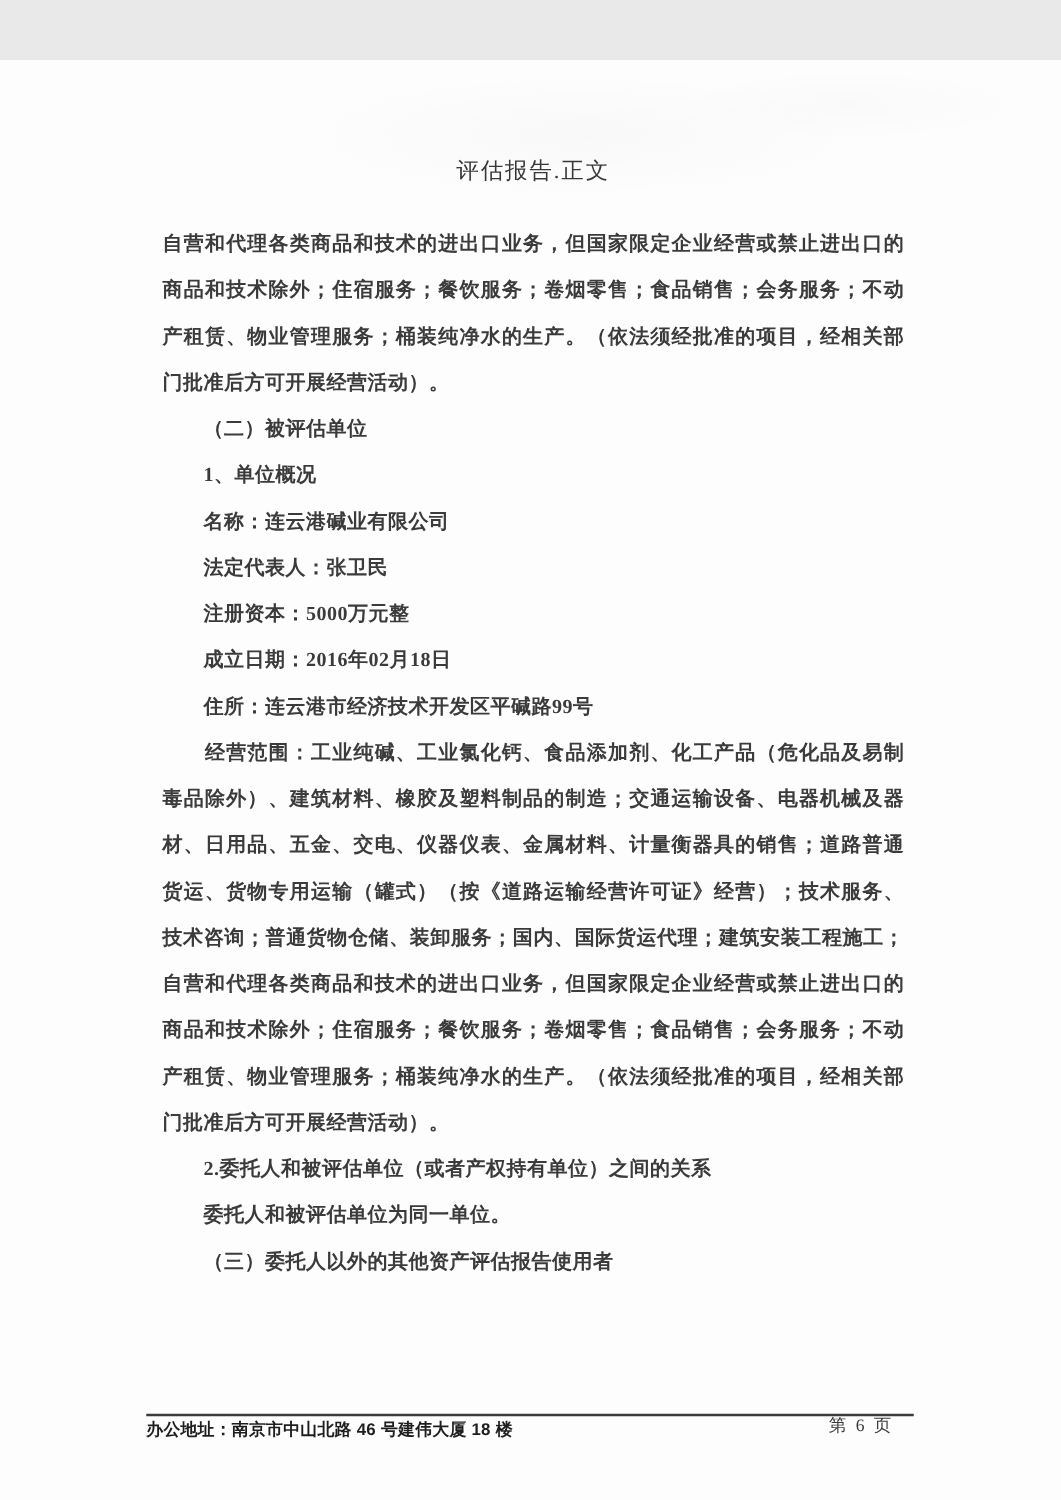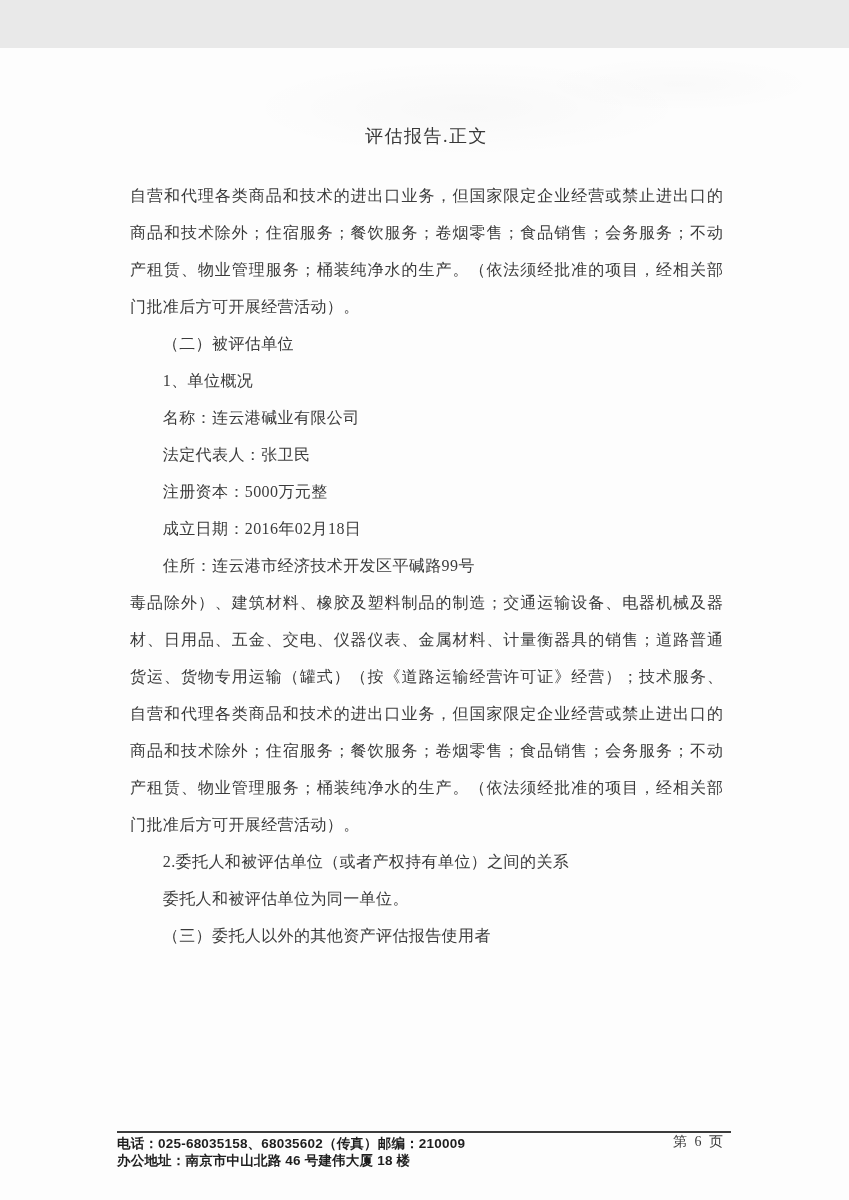--- a/index.html
+++ b/index.html
@@ -57,61 +57,62 @@
   .footer-contact{
     font-family:"Liberation Sans","DejaVu Sans",sans-serif;
     font-weight:bold;
     font-size:13.5px;
     line-height:16.5px;
     color:#1e1e1e;
     letter-spacing:0.2px;
   }
   .footer-page{
     position:absolute;
-    top:3px;right:6px;
+    top:3px;right:16px;
     font-family:"Liberation Serif","DejaVu Serif",serif;
     font-size:14px;
     line-height:16px;
     color:#3a3a3a;
     letter-spacing:2px;
   }
 </style>
 </head>
 <body>
 
 <div class="page">
 
   <div class="doc-title">评估报告.正文</div>
 
-  <div class="doc-body" style="color: rgb(59, 59, 59);">
+  <div class="doc-body" style="color: rgb(59, 59, 59); font-weight: bold;">
       <div class="line fill">自营和代理各类商品和技术的进出口业务，但国家限定企业经营或禁止进出口的</div>
       <div class="line fill">商品和技术除外；住宿服务；餐饮服务；卷烟零售；食品销售；会务服务；不动</div>
       <div class="line fill">产租赁、物业管理服务；桶装纯净水的生产。（依法须经批准的项目，经相关部</div>
       <div class="line">门批准后方可开展经营活动）。</div>
       <div class="line">　　（二）被评估单位</div>
       <div class="line">　　1、单位概况</div>
       <div class="line">　　名称：连云港碱业有限公司</div>
       <div class="line">　　法定代表人：张卫民</div>
       <div class="line">　　注册资本：5000万元整</div>
       <div class="line">　　成立日期：2016年02月18日</div>
       <div class="line">　　住所：连云港市经济技术开发区平碱路99号</div>
+      <div class="line fill">　　经营范围：工业纯碱、工业氯化钙、食品添加剂、化工产品（危化品及易制</div>
       <div class="line fill">毒品除外）、建筑材料、橡胶及塑料制品的制造；交通运输设备、电器机械及器</div>
       <div class="line fill">材、日用品、五金、交电、仪器仪表、金属材料、计量衡器具的销售；道路普通</div>
       <div class="line fill">货运、货物专用运输（罐式）（按《道路运输经营许可证》经营）；技术服务、</div>
+      <div class="line fill">技术咨询；普通货物仓储、装卸服务；国内、国际货运代理；建筑安装工程施工；</div>
       <div class="line fill">自营和代理各类商品和技术的进出口业务，但国家限定企业经营或禁止进出口的</div>
       <div class="line fill">商品和技术除外；住宿服务；餐饮服务；卷烟零售；食品销售；会务服务；不动</div>
       <div class="line fill">产租赁、物业管理服务；桶装纯净水的生产。（依法须经批准的项目，经相关部</div>
       <div class="line">门批准后方可开展经营活动）。</div>
       <div class="line">　　2.委托人和被评估单位（或者产权持有单位）之间的关系</div>
       <div class="line">　　委托人和被评估单位为同一单位。</div>
       <div class="line">　　（三）委托人以外的其他资产评估报告使用者</div>
     </div>
 
   <div class="footer">
     <div class="footer-rule" style="background: rgb(60, 60, 60);"></div>
     <div class="footer-contact" style="color: rgb(30, 30, 30);">
-      <div>电话：025-68035158、68035602（传真）邮编：210009</div>
       <div>办公地址：南京市中山北路 46 号建伟大厦 18 楼</div>
     </div>
     <div class="footer-page">第 6 页</div>
   </div>
 
 </div>
 
 </body></html>

